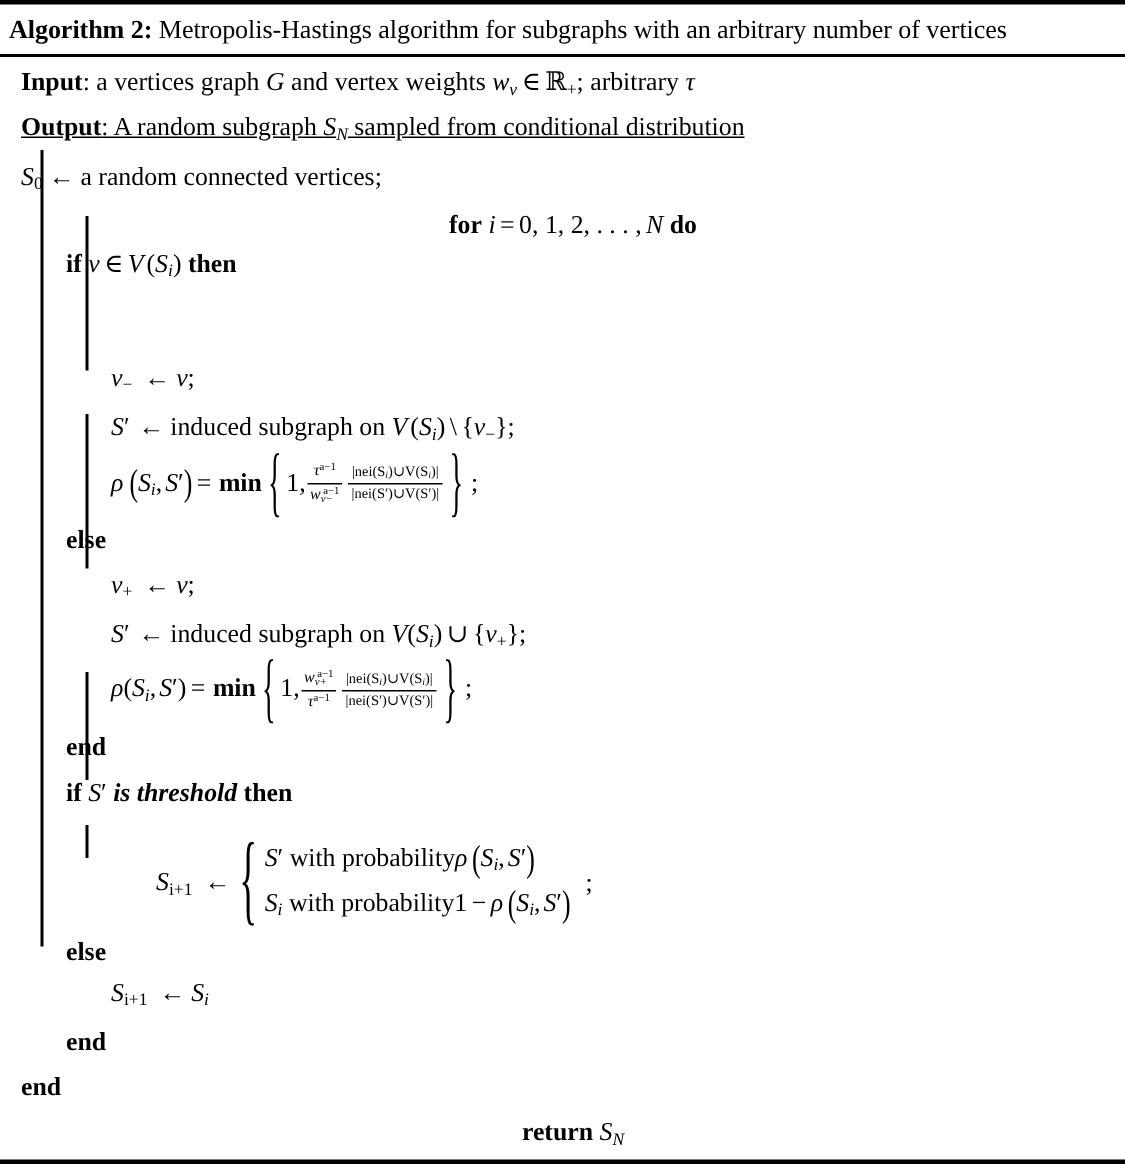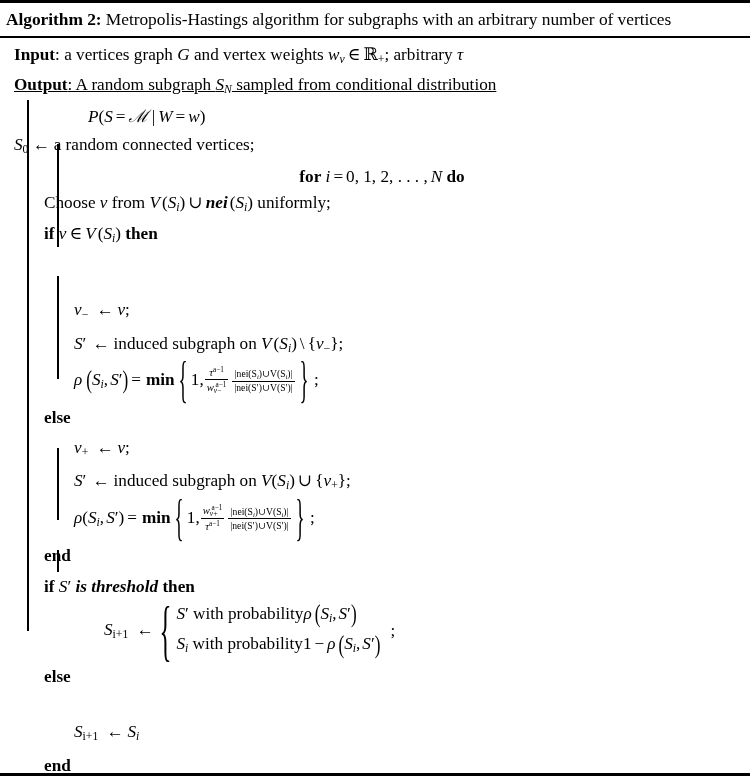--- a/index.html
+++ b/index.html
@@ -56,21 +56,21 @@
     position: relative;
     padding: 0 0 0 0;
     white-space: nowrap;
     line-height: 20px;
   }
 
   
   .lv0 { margin-left: 14px; }
   .lv1 { margin-left: 44px; }
   .lv2 { margin-left: 74px; }
-  .lv3 { margin-left: 104px; }
+  .lv3 { margin-left: 104px; margin-top: 16px; }
 
   .tall  { line-height: 34px; }
 
   
   .vbar {
     position: absolute;
     width: 1.6px;
     background: #000;
   }
 
@@ -191,37 +191,31 @@
     <div class="vbar" style="left:57px; top:512px; height:22px;"></div>
 
     <div class="line lv0" style="line-height:25px;">
       <b>Input</b><span>: a vertices graph </span><span class="mi">G</span><span> and vertex weights </span><span class="mi">w</span><sub>v</sub><span class="op">∈</span><span>ℝ</span><sub class="up">+</sub><span>; arbitrary </span><span class="mi">τ</span>
     </div>
 
     <div class="line lv0" style="line-height:25px;text-decoration:underline;">
       <b>Output</b><span>: A random subgraph </span><span class="mi">S</span><sub>N</sub><span> sampled from conditional distribution</span>
     </div>
 
-    <div class="line" style="margin-left:88px; line-height:27px;">
-      <span class="mi">P</span><span>(</span><span class="mi">S</span><span class="op">=</span><span class="cal">ℳ</span><span class="op">|</span><span class="mi">W</span><span class="op">=</span><span class="mi">w</span><span>)</span>
-    </div>
 
     <div class="line lv0" style="line-height:29px;">
       <span class="mi">S</span><sub class="up">0</sub><span class="arrow">←</span><span>a random connected vertices;</span>
     </div>
 
     <div class="line lv0" style="line-height:26px;text-align:center;">
       <span class="kw">for</span>
       <span class="mi">i</span><span class="op">=</span><span>0, 1, 2, . . . ,</span><span class="mi" style="padding-left:3px;">N</span>
       <span class="kw">do</span>
     </div>
 
-    <div class="line lv1" style="line-height:26px;">
-      <span>Choose </span><span class="mi">v</span><span> from </span><span class="mi">V</span><span style="padding-left:2px;">(</span><span class="mi">S</span><sub>i</sub><span>)</span><span class="op">∪</span><span class="kwi">nei</span><span style="padding-left:2px;">(</span><span class="mi">S</span><sub>i</sub><span>)</span><span> uniformly;</span>
-    </div>
 
     <div class="line lv1" style="line-height:26px;">
       <span class="kw">if</span>
       <span class="mi">v</span><span class="op">∈</span><span class="mi">V</span><span style="padding-left:2px;">(</span><span class="mi">S</span><sub>i</sub><span>)</span>
       <span class="kw">then</span>
     </div>
 
     <div class="line lv2" style="line-height:28px;margin-top:44px;">
       <span class="mi">v</span><sub class="up">−</sub><span class="arrow" style="padding-left:8px;">←</span><span class="mi">v</span><span>;</span>
     </div>
@@ -281,21 +275,21 @@
             <div>
               <span class="mi">S</span><sub>i</sub><span> with probability</span><span>1</span><span class="op">−</span><span class="mi">ρ</span><span class="paren-big" style="padding-left:3px;">(</span><span class="mi">S</span><sub>i</sub><span>,</span><span class="mi" style="padding-left:2px;">S</span><span class="prime">′</span><span class="paren-big">)</span>
             </div>
           </span></span><span class="semi-right">;</span>
     </div>
 
     <div class="line lv1" style="line-height:27px;">
       <span class="kw">else</span>
     </div>
 
-    <div class="line lv2" style="line-height:27px;margin-top:28px;">
+    <div class="line lv2" style="line-height:27px;">
       <span class="mi">S</span><sub class="up">i+1</sub><span class="arrow" style="padding-left:8px;">←</span><span class="mi">S</span><sub>i</sub>
     </div>
 
     <div class="line lv1" style="line-height:30px;">
       <span class="kw">end</span>
     </div>
 
     <div class="line lv0" style="line-height:30px;">
       <span class="kw">end</span>
     </div>

